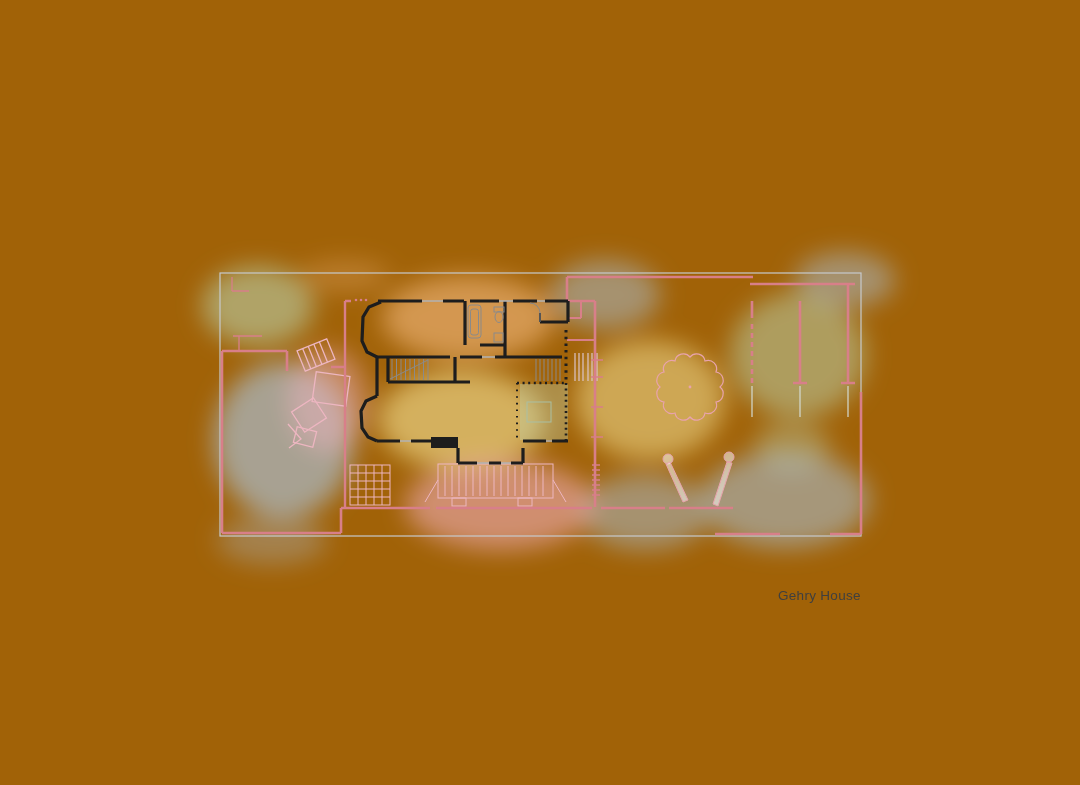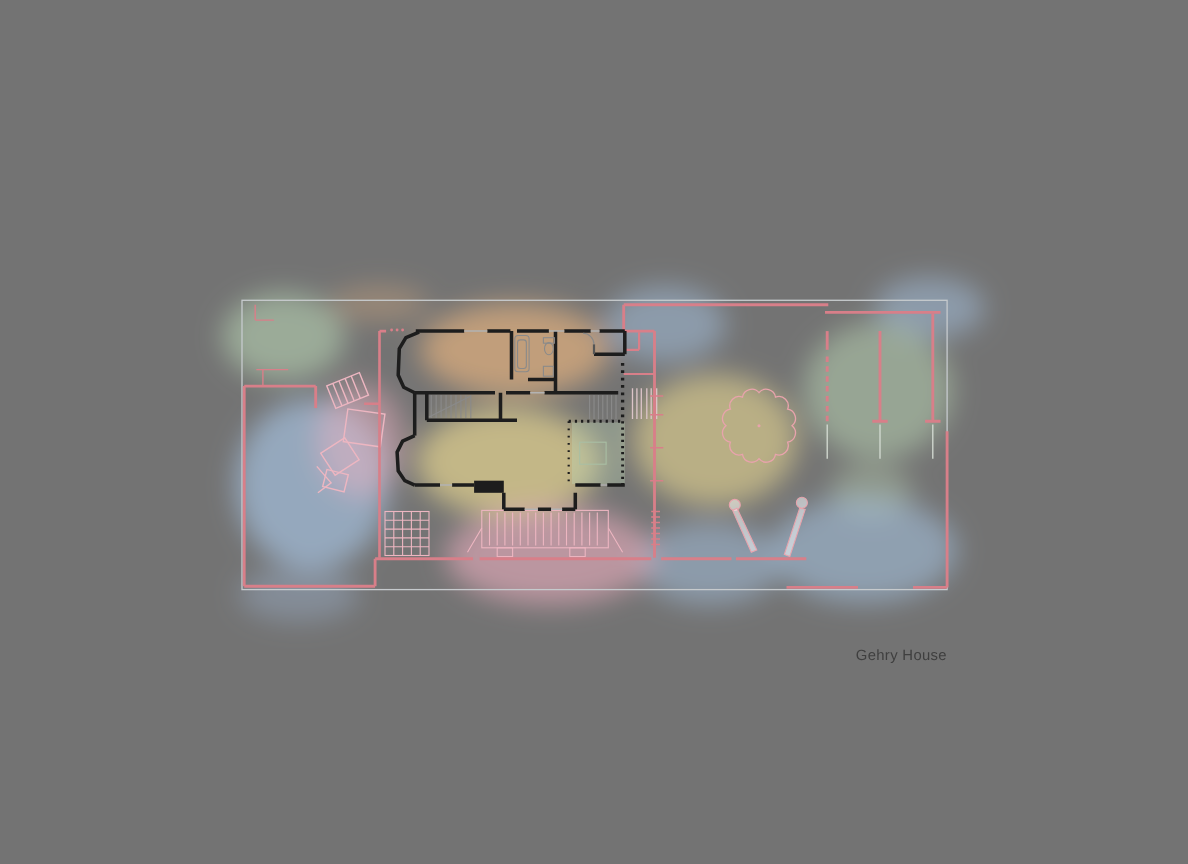--- a/index.html
+++ b/index.html
@@ -1,17 +1,17 @@
 <!DOCTYPE html>
 <html><head>
 <meta charset="utf-8">
 <style>
   html,body{margin:0;padding:0;background:#ffffff;}
   body{width:1080px;height:785px;overflow:hidden;font-family:"Liberation Sans",sans-serif;}
-  .stage{position:relative;width:1080px;height:785px;background:#737373;}
+  .stage{position:relative;width:1080px;height:785px;background:#a16207;}
   svg{display:block;}
   text{font-family:"Liberation Sans",sans-serif;}
 </style>
 </head>
 <body>
 
 <div class="stage">
 <svg width="1080" height="785" viewBox="0 0 1080 785">
   <defs>
     <filter id="wc" x="-25%" y="-25%" width="150%" height="150%">

